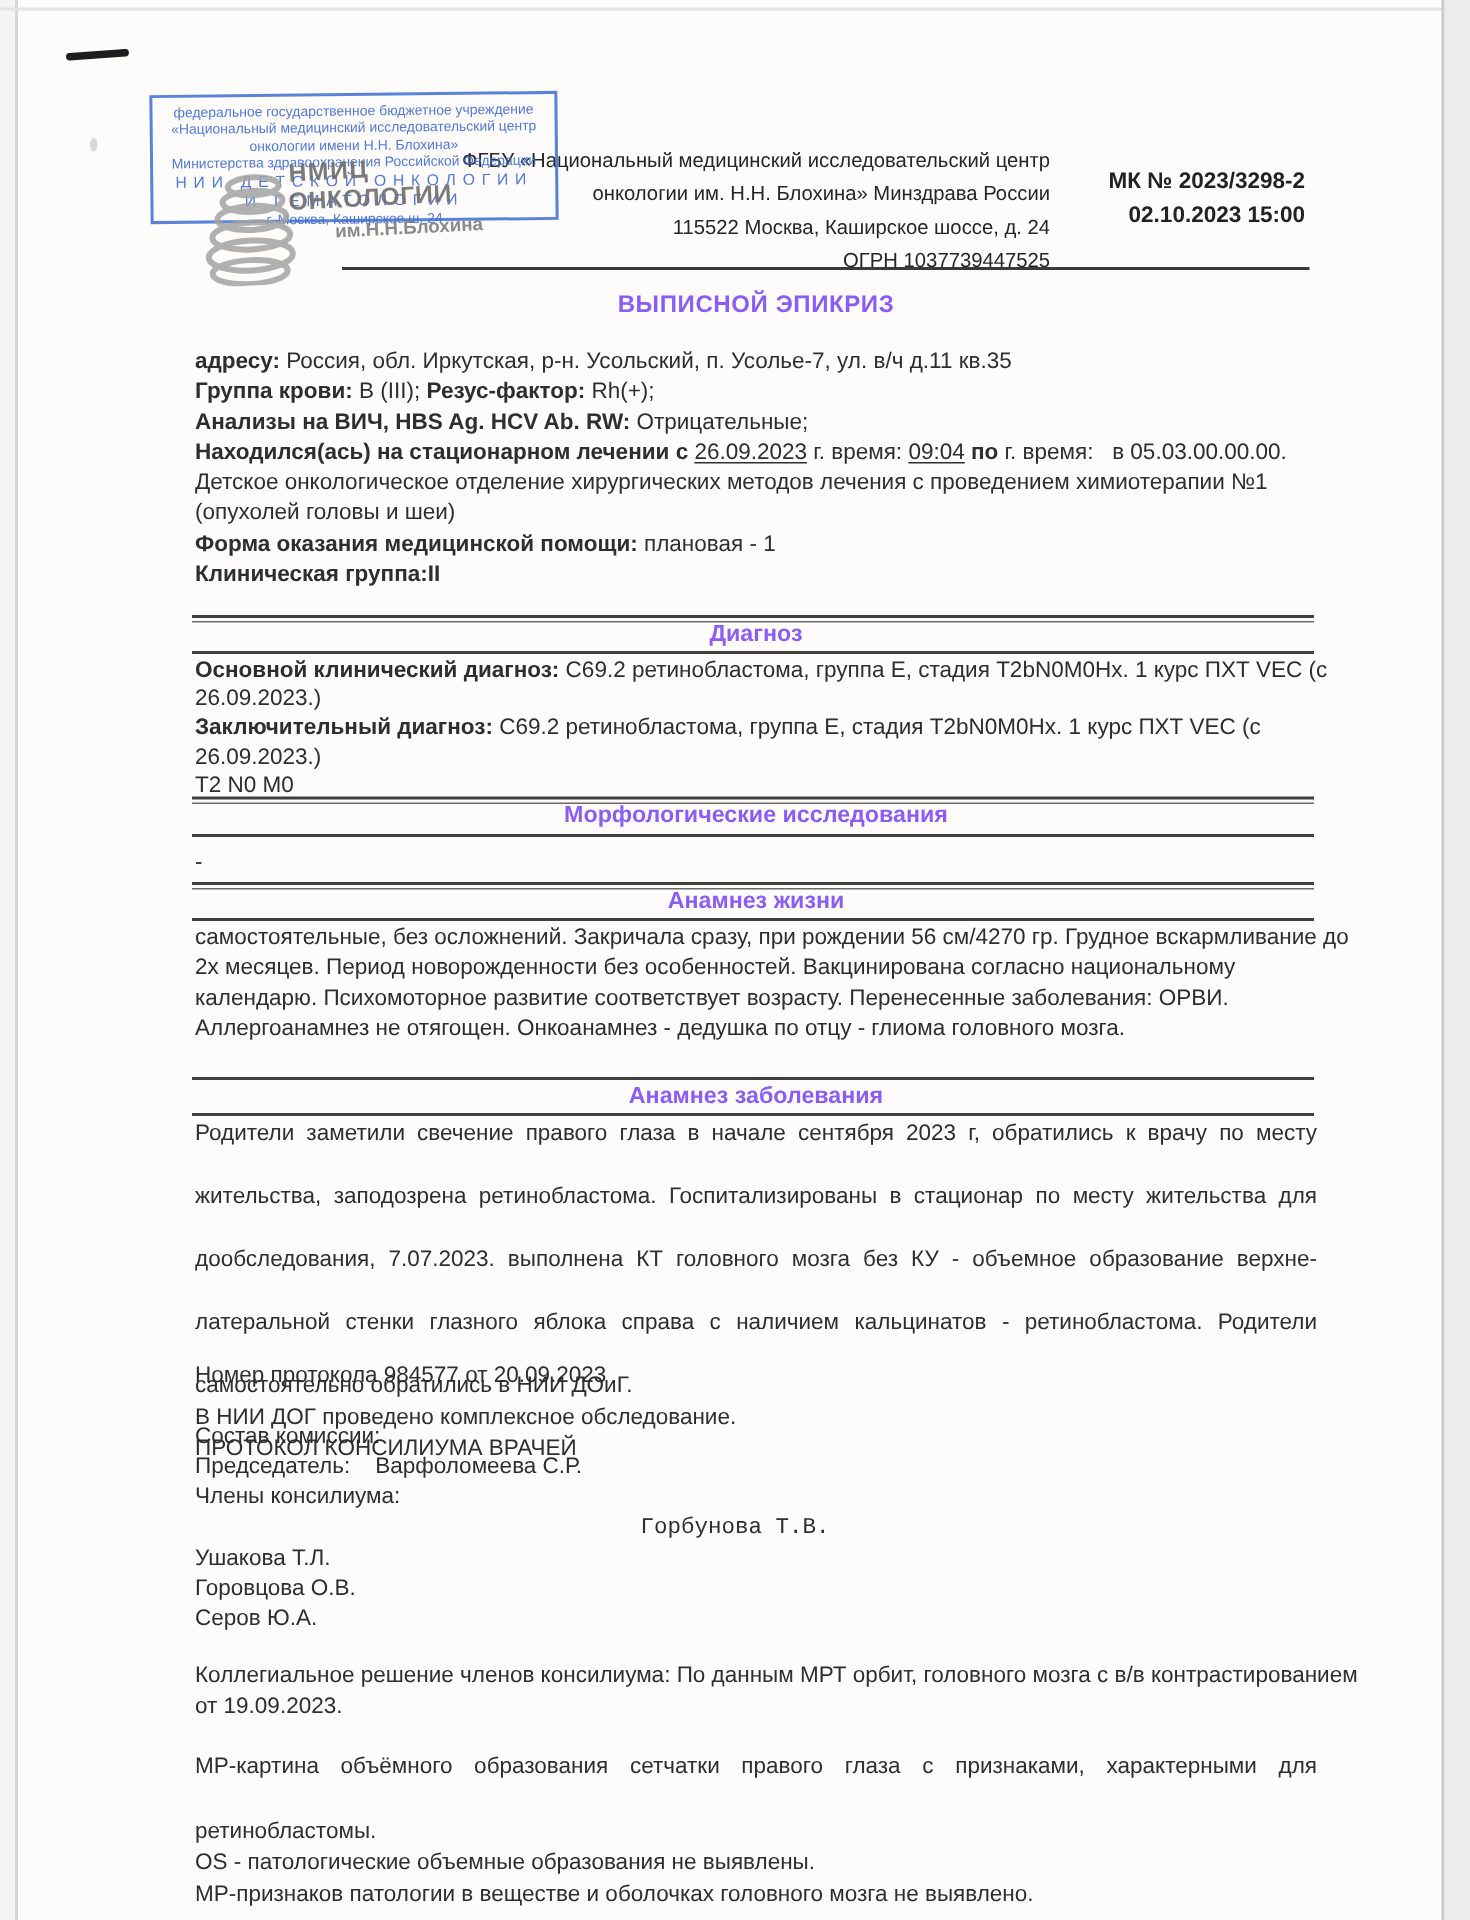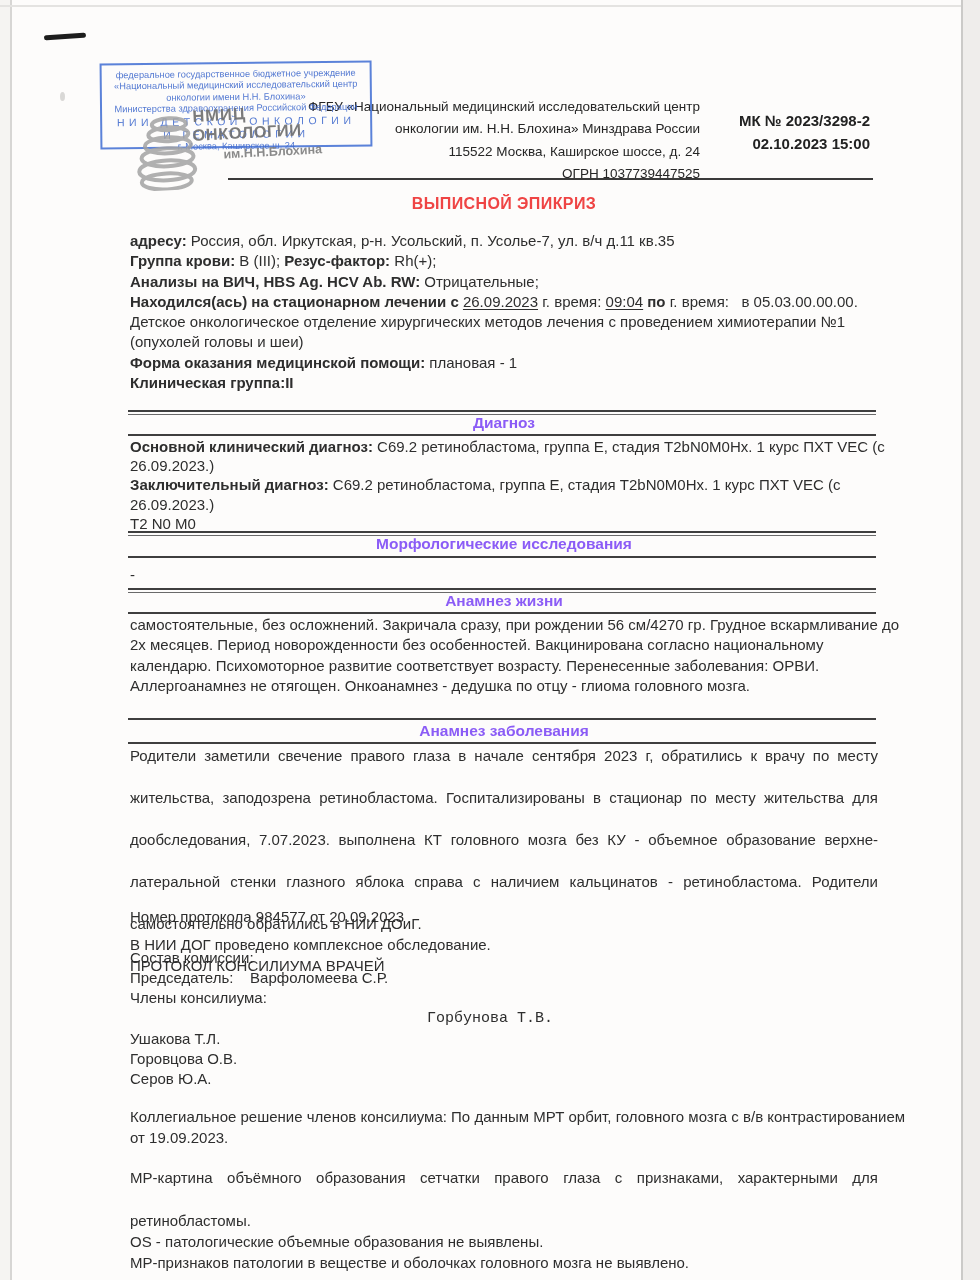--- a/index.html
+++ b/index.html
@@ -30,21 +30,21 @@
   .stamp-gray{position:absolute;left:130px;top:100px;width:240px;height:90px;transform:rotate(-3deg);z-index:3;color:rgba(112,112,112,.92);font-weight:bold;}
   .stamp-gray .g1{position:absolute;left:64px;top:4px;font-size:16.5px;letter-spacing:1px;}
   .stamp-gray .g2{position:absolute;left:63px;top:23px;font-size:16.5px;letter-spacing:.5px;}
   .stamp-gray .g3{position:absolute;left:93px;top:46px;font-size:12.5px;color:rgba(125,125,125,.9);}
   .coil{position:absolute;left:2px;top:8px;}
 
   
   .org{position:absolute;left:300px;top:96px;width:400px;text-align:right;font-size:13.5px;line-height:22.4px;color:#262626;z-index:1;}
   .mk{position:absolute;left:690px;top:110px;width:180px;text-align:right;font-weight:bold;font-size:15px;line-height:22.5px;color:#222;}
   .hrule{position:absolute;left:228px;top:178px;width:645px;height:2px;background:#3a3a3a;}
-  .doc-title{position:absolute;left:130px;top:195px;width:748px;text-align:center;font-weight:bold;font-size:16px;letter-spacing:.4px;color:#ef4444;}
+  .doc-title{position:absolute;left:130px;top:195px;width:748px;text-align:center;font-weight:bold;font-size:16px;letter-spacing:.4px;color:#8b5cf6;}
 
   
   .col{position:absolute;left:130px;width:748px;}
   .line{white-space:pre;}
   .b{font-weight:bold;}
   .u{text-decoration:underline;text-underline-offset:2px;}
   .just{white-space:normal;text-align:justify;}
   .just::after{content:"";display:inline-block;width:100%;height:0;}
   .fs{font-size:15px;}
   .rule{position:absolute;left:128px;width:748px;height:2px;background:#3f3f3f;}

